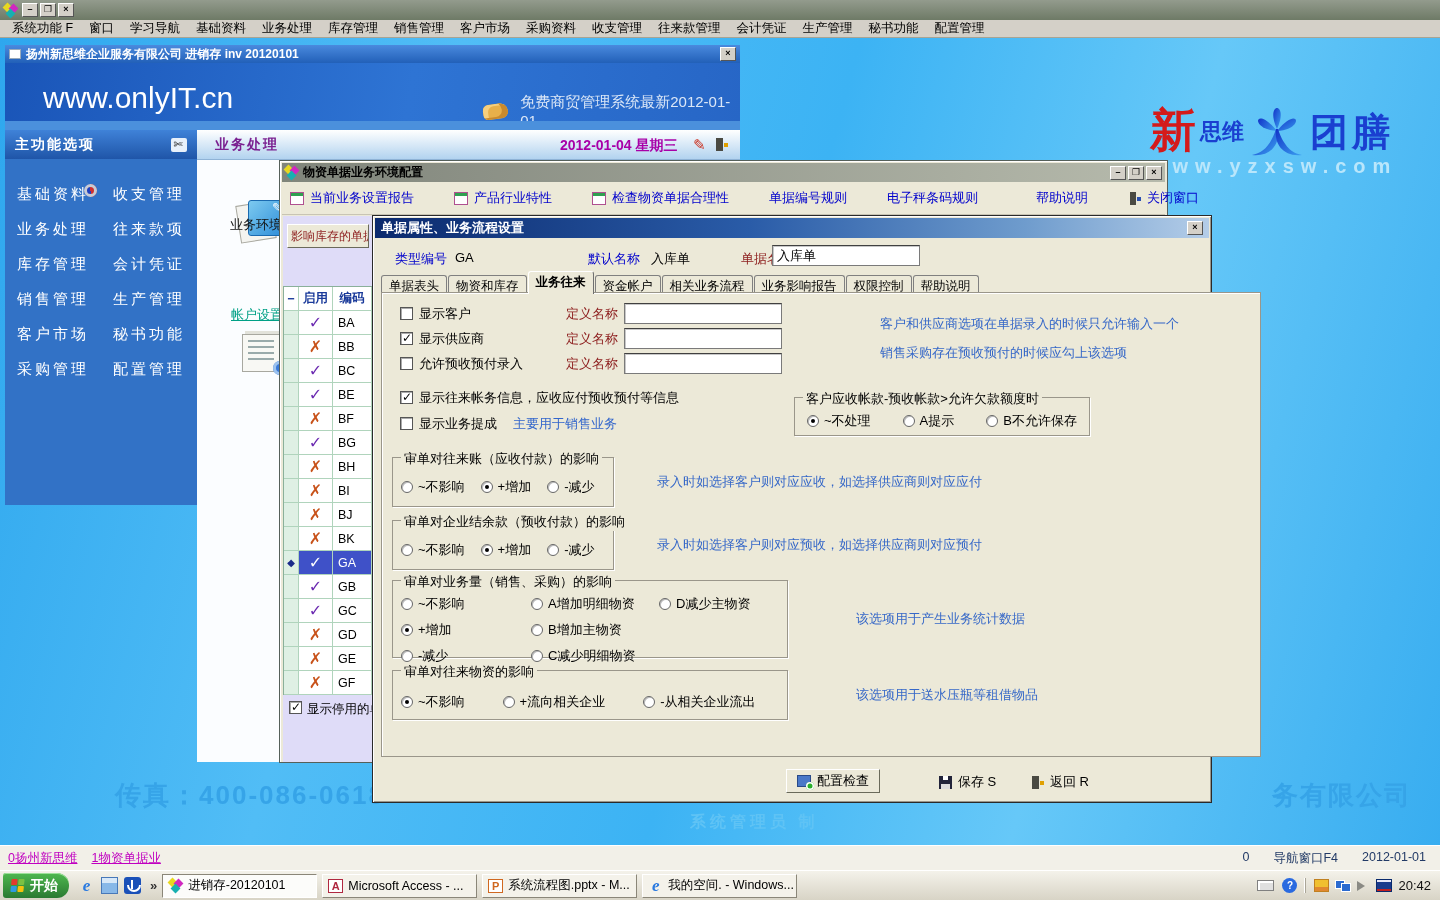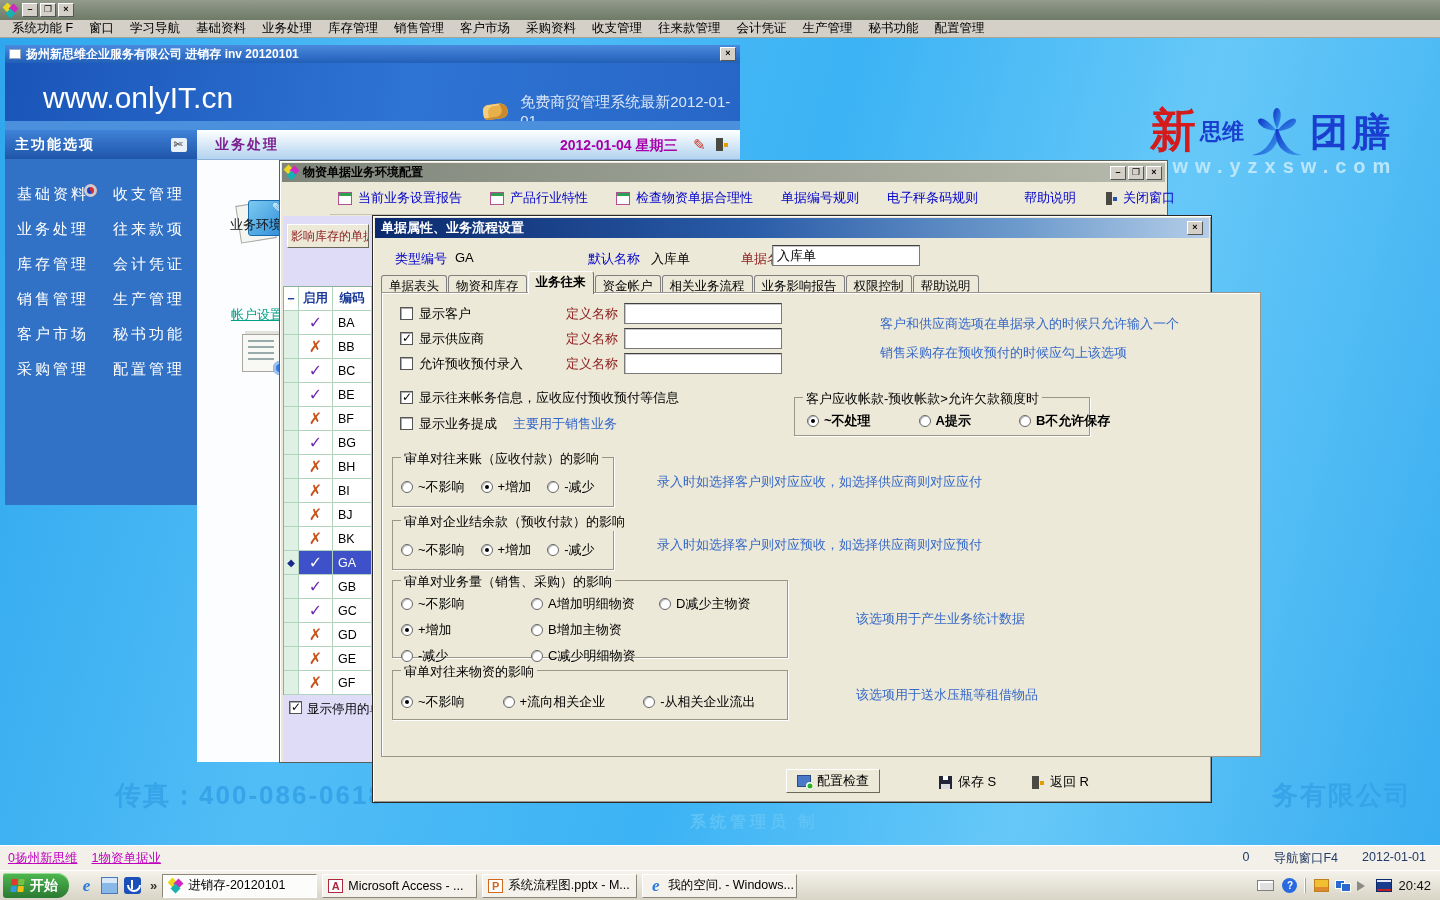--- a/index.html
+++ b/index.html
@@ -87,22 +87,22 @@
   .config { left:279px; top:160px; width:889px; height:603px; background:#ece9d8;
     border:1px solid #55605a; box-shadow:inset 1px 1px 0 #fff; padding:2px; }
   .config-title { height:19px; background:linear-gradient(90deg,#80857b,#b6baac);
     display:flex; align-items:center; gap:4px; padding:0 3px; font-weight:bold; font-size:12px; }
   .config-title .winbtns { margin-left:auto; }
   .diamond-pair { display:inline-block; width:14px; height:13px; position:relative; }
   .diamond-pair i { position:absolute; width:7px; height:7px; transform:rotate(45deg); }
   .diamond-pair i:nth-child(1){ left:0; top:0; background:#e8d820; }
   .diamond-pair i:nth-child(2){ left:6px; top:1px; background:#d028c0; }
   .diamond-pair i:nth-child(3){ left:3px; top:6px; background:#18b0b0; }
-  .config-toolbar { height:33px; display:flex; align-items:center; gap:28px; padding:16px 8px;
-    border-bottom:1px solid #c8c4b4;margin-left:48px; }
+  .config-toolbar { height:33px; display:flex; align-items:center; gap:40px; padding:16px 8px;
+    border-bottom:1px solid #c8c4b4; }
   .tb-item { display:flex; align-items:center; gap:6px; font-size:13px; cursor:pointer; white-space:nowrap; }
   .tb-item.kind-link { color:#0000cc; }
   [data-icon="report-icon"] { width:14px; height:13px; background:#fff; border:1px solid #b05090;
     box-shadow:inset 0 3px 0 #30a050; }
   [data-icon="help-icon"] { color:#c09000; font-weight:bold; font-size:15px; width:12px; text-align:center; }
   [data-icon="exit-icon"] { width:13px; height:13px; position:relative; display:inline-block; }
   [data-icon="exit-icon"]::before { content:""; position:absolute; left:2px; top:0; width:6px; height:13px; background:#4a4a42; }
   [data-icon="exit-icon"]::after { content:""; position:absolute; right:0; top:5px; width:4px; height:4px; background:#2a50b0; }
 
   .list-panel { position:absolute; left:3px; top:55px; width:90px; height:546px; background:#ece9d8; }
@@ -618,21 +618,21 @@
         <span>显示往来帐务信息，应收应付预收预付等信息</span>
       </div>
       <div class="abs cbrow" style="left:18px; top:118px;">
         <span class="cb"></span>
         <span>显示业务提成</span>
         <span class="link-blue" style="margin-left:10px;">主要用于销售业务</span>
       </div>
 
       <div class="abs g" style="left:412px; top:104px; width:296px; height:39px;">
         <span class="legend">客户应收帐款-预收帐款&gt;允许欠款额度时</span>
-        <div style="display:flex; gap:48px; padding:14px 0 0 12px;font-weight:bold;">
+        <div style="display:flex; gap:32px; padding:14px 0 0 12px;">
 
         <span class="opt">
               <span class="rd checked"></span>
               <span>~不处理</span>
             </span>
             <span class="opt">
               <span class="rd"></span>
               <span>A提示</span>
             </span>
             <span class="opt">

